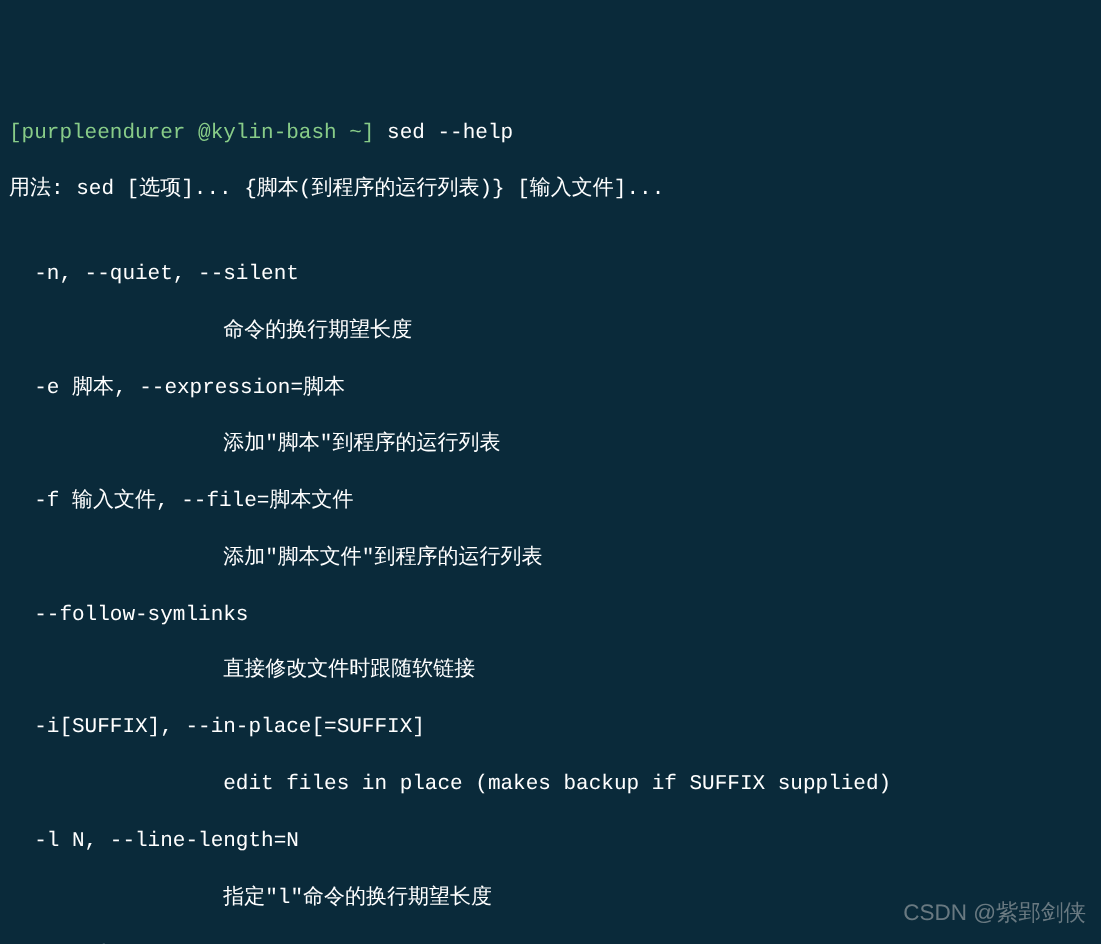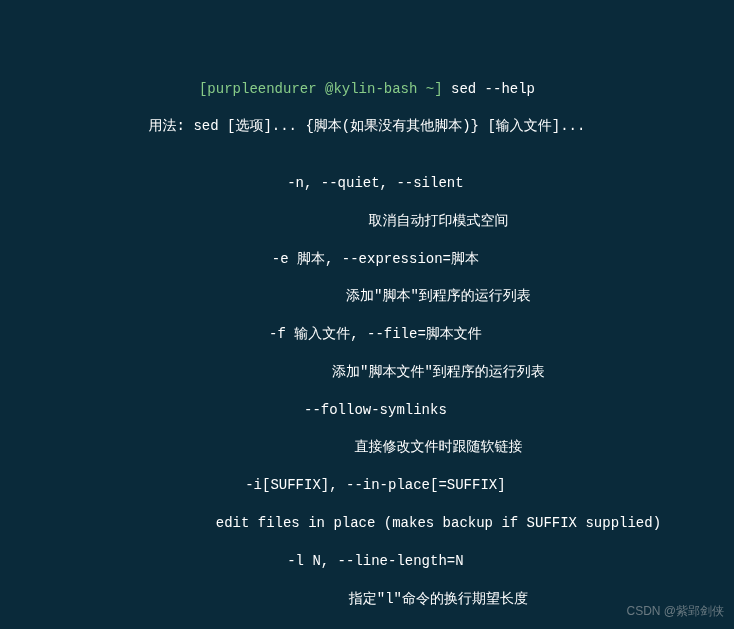--- a/index.html
+++ b/index.html
@@ -1,19 +1,18 @@
 <!DOCTYPE html>
 <html><head>
   <meta charset="utf-8">
   <style>
     * {
       margin: 0;
       padding: 0;
       box-sizing: border-box;
-      text-align: center;
     }
     body {
       background-color: #0a2a3a;
       color: #ffffff;
       font-family: 'Courier New', monospace;
       font-size: 14px;
       line-height: 1.35;
       padding: 4px 6px;
       width: 734px;
       height: 629px;
@@ -25,34 +24,34 @@
       white-space: pre;
     }
     .green {
       color: #88cc88;
     }
     .watermark {
       position: absolute;
       bottom: 10px;
       right: 10px;
       color: rgba(200, 200, 200, 0.5);
-      font-size: 12px;
+      font-size: 15px;
       font-family: sans-serif;
     }
   </style>
 </head>
 <body>
 
 
 
 <div class="line"><span class="green">[purpleendurer @kylin-bash ~]</span><span> sed --help</span></div>
-<div class="line">用法: sed [选项]... {脚本(如果没有其他脚本)} [输入文件]...</div>
+<div class="line">用法: sed [选项]... {脚本(到程序的运行列表)} [输入文件]...</div>
 <div class="line"></div>
 <div class="line">  -n, --quiet, --silent</div>
-<div class="line">                 取消自动打印模式空间</div>
+<div class="line">                 命令的换行期望长度</div>
 <div class="line">  -e 脚本, --expression=脚本</div>
 <div class="line">                 添加"脚本"到程序的运行列表</div>
 <div class="line">  -f 输入文件, --file=脚本文件</div>
 <div class="line">                 添加"脚本文件"到程序的运行列表</div>
 <div class="line">  --follow-symlinks</div>
 <div class="line">                 直接修改文件时跟随软链接</div>
 <div class="line">  -i[SUFFIX], --in-place[=SUFFIX]</div>
 <div class="line">                 edit files in place (makes backup if SUFFIX supplied)</div>
 <div class="line">  -l N, --line-length=N</div>
 <div class="line">                 指定"l"命令的换行期望长度</div>

